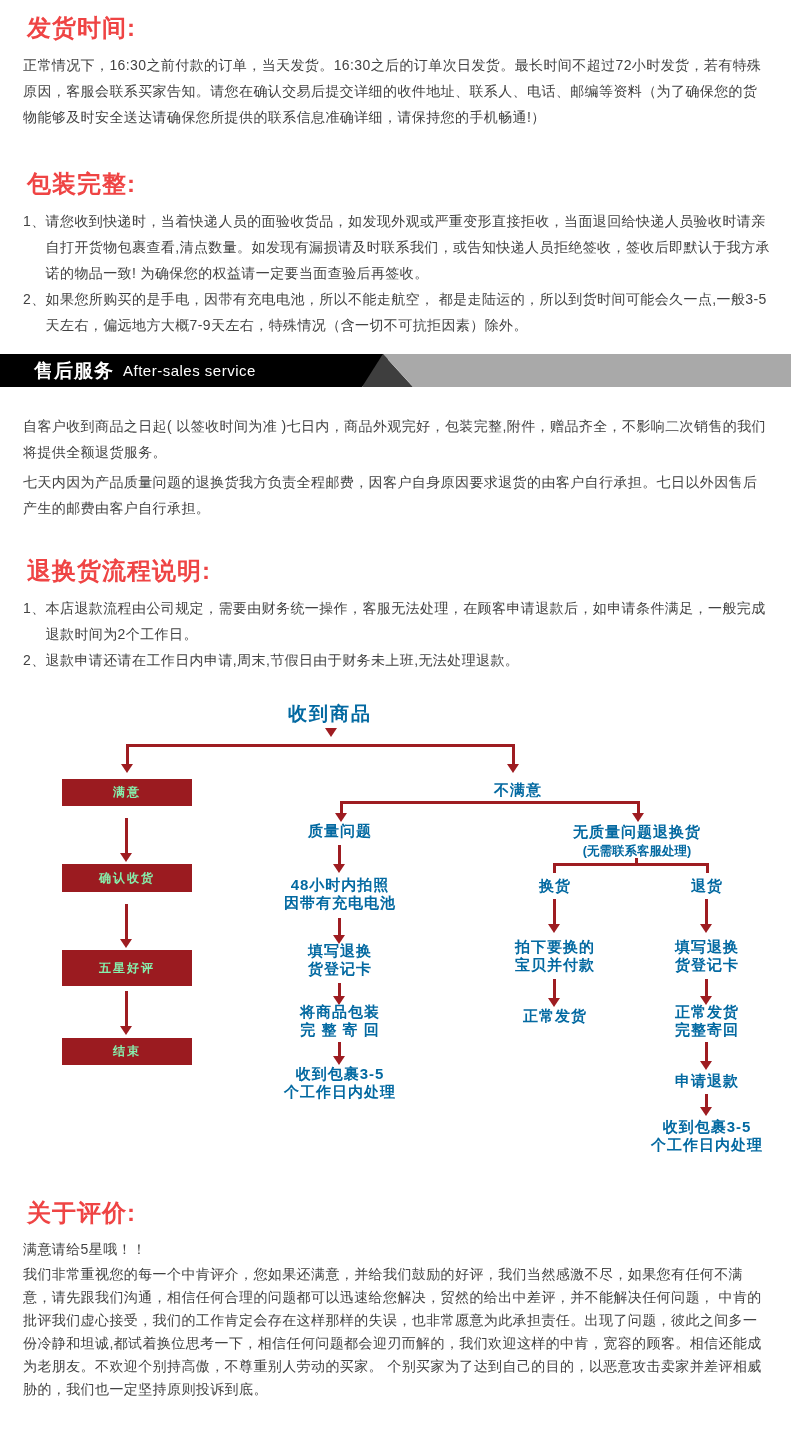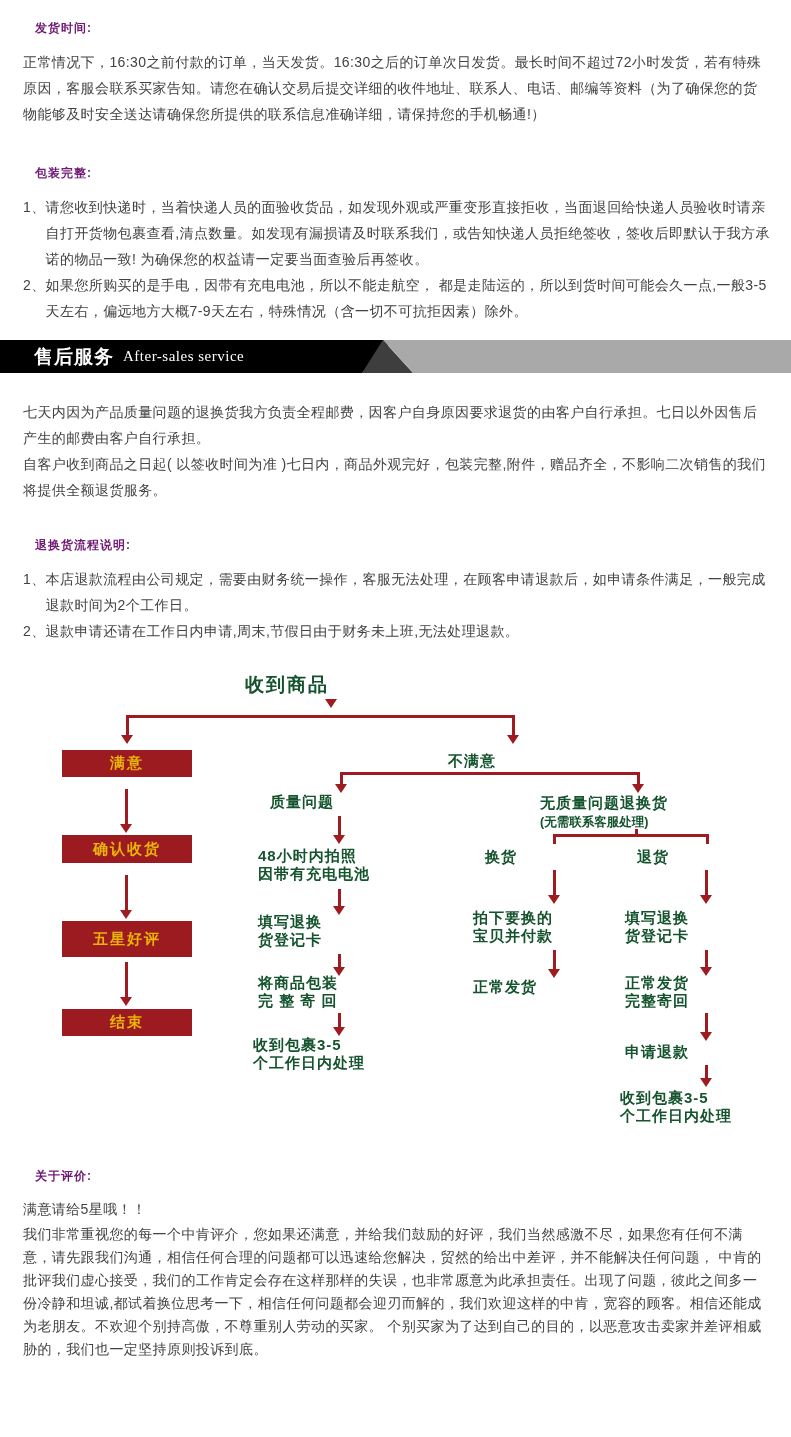--- a/index.html
+++ b/index.html
@@ -5,34 +5,34 @@
   html,body { margin:0; padding:0; background:#ffffff; }
   body {
     width:791px;
     font-family:"Liberation Sans","DejaVu Sans",sans-serif;
     color:#404040;
   }
   .page { width:791px; position:relative; overflow:hidden; }
 
   .section { margin-left:23px; margin-right:20px; }
   .sec-title {
-    font-size:12px; font-weight:bold; color:#701a75;
-    letter-spacing:1px; margin:12px;
+    font-size:24px; font-weight:bold; color:#ef4444;
+    letter-spacing:1px; margin:4px;
   }
   .body-text {
     font-size:14px; line-height:26px; color:#424242;
     letter-spacing:0.4px; margin:0;
   }
   .nlist { margin:0; }
   .nitem { display:flex; font-size:14px; line-height:26px; color:#424242; letter-spacing:0.4px; }
   .nitem .num { flex:0 0 22px; }
   .nitem .txt { flex:1; }
 
   
-  .banner { position:relative; height:33px; width:791px; margin-top:16px;font-family:Liberation Serif, serif; }
+  .banner { position:relative; height:33px; width:791px; margin-top:16px; }
   .banner-black {
     position:absolute; left:0; top:0; width:393px; height:33px;
     background:#000000;
     clip-path:polygon(0 0,100% 0,92.1% 100%,0 100%);
     display:flex; align-items:center; padding-left:34px; box-sizing:border-box;
   }
   .banner-zh { color:#ffffff; font-size:19px; font-weight:bold; letter-spacing:1px; margin-right:9px; }
   .banner-en { color:#ffffff; font-size:15px; font-weight:normal; letter-spacing:0.5px; }
   .banner-tri {
     position:absolute; left:362px; top:0; width:51px; height:33px;
@@ -48,27 +48,27 @@
   
   .flow { position:relative; width:791px; height:458px; margin-top:28px; }
   .fc-line { position:absolute; background:#9e1c21; }
   .fc-arrow {
     position:absolute; width:0; height:0;
     border-left:6.5px solid transparent; border-right:6.5px solid transparent;
     border-top:9px solid #9e1c21;
   }
   .fc-box {
     position:absolute; width:130px; height:27px;
-    background:#9b1b20; color:#eab308;
-    font-size:15px; font-weight:bold; letter-spacing:2px;
+    background:#9b1b20; color:#86efac;
+    font-size:12px; font-weight:bold; letter-spacing:2px;
     display:flex; align-items:center; justify-content:center;
   }
   .fc-label {
-    position:absolute; color:#14532d; font-weight:bold;
-    font-size:15px; line-height:18px; text-align:left;
+    position:absolute; color:#0369a1; font-weight:bold;
+    font-size:15px; line-height:18px; text-align:center;
     white-space:pre-line; letter-spacing:1px;
   }
   .fc-root { font-size:19px; letter-spacing:2px; }
   .fc-sub { font-size:12.5px; letter-spacing:0; }
 </style>
 </head>
 <body>
 
 <div class="page">
 
@@ -95,22 +95,22 @@
   <div class="banner">
     <div class="banner-black">
       <span class="banner-zh">售后服务</span>
       <span class="banner-en">After-sales service</span>
     </div>
     <div class="banner-tri"></div>
     <div class="banner-gray"></div>
   </div>
 
   <div class="section" style="margin-top:26px;">
+    <p class="body-text">自客户收到商品之日起( 以签收时间为准 )七日内，商品外观完好，包装完整,附件，赠品齐全，不影响二次销售的我们将提供全额退货服务。</p>
     <p class="body-text" style="margin-top:4px;">七天内因为产品质量问题的退换货我方负责全程邮费，因客户自身原因要求退货的由客户自行承担。七日以外因售后产生的邮费由客户自行承担。</p>
-    <p class="body-text">自客户收到商品之日起( 以签收时间为准 )七日内，商品外观完好，包装完整,附件，赠品齐全，不影响二次销售的我们将提供全额退货服务。</p>
   </div>
 
   <div class="section" style="margin-top:34px;">
     <h2 class="sec-title">退换货流程说明:</h2>
     <div class="nlist" style="margin-top:8px;">
       <div class="nitem">
         <span class="num">1、</span>
         <span class="txt">本店退款流程由公司规定，需要由财务统一操作，客服无法处理，在顾客申请退款后，如申请条件满足，一般完成退款时间为2个工作日。</span>
       </div>
       <div class="nitem">

